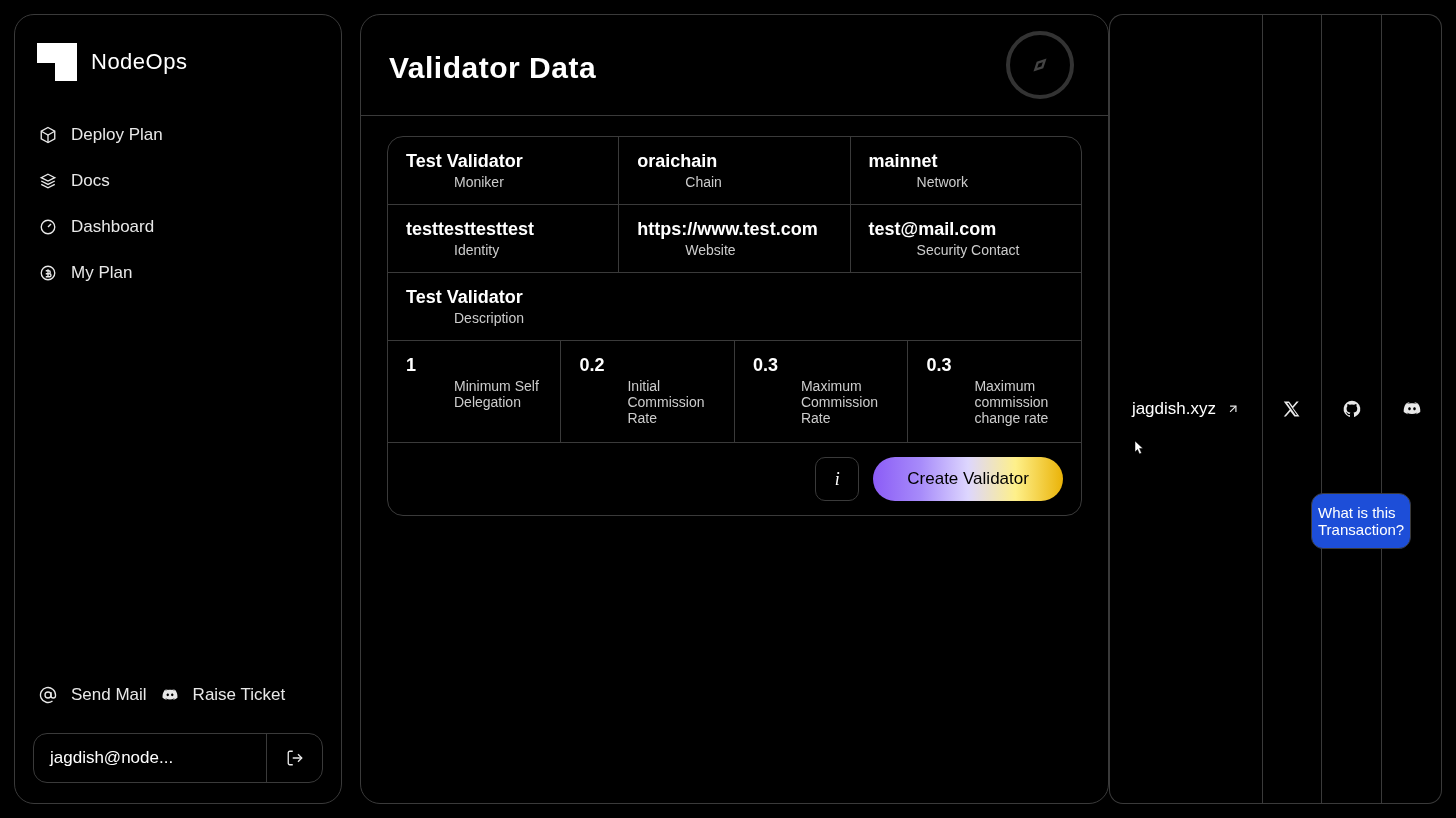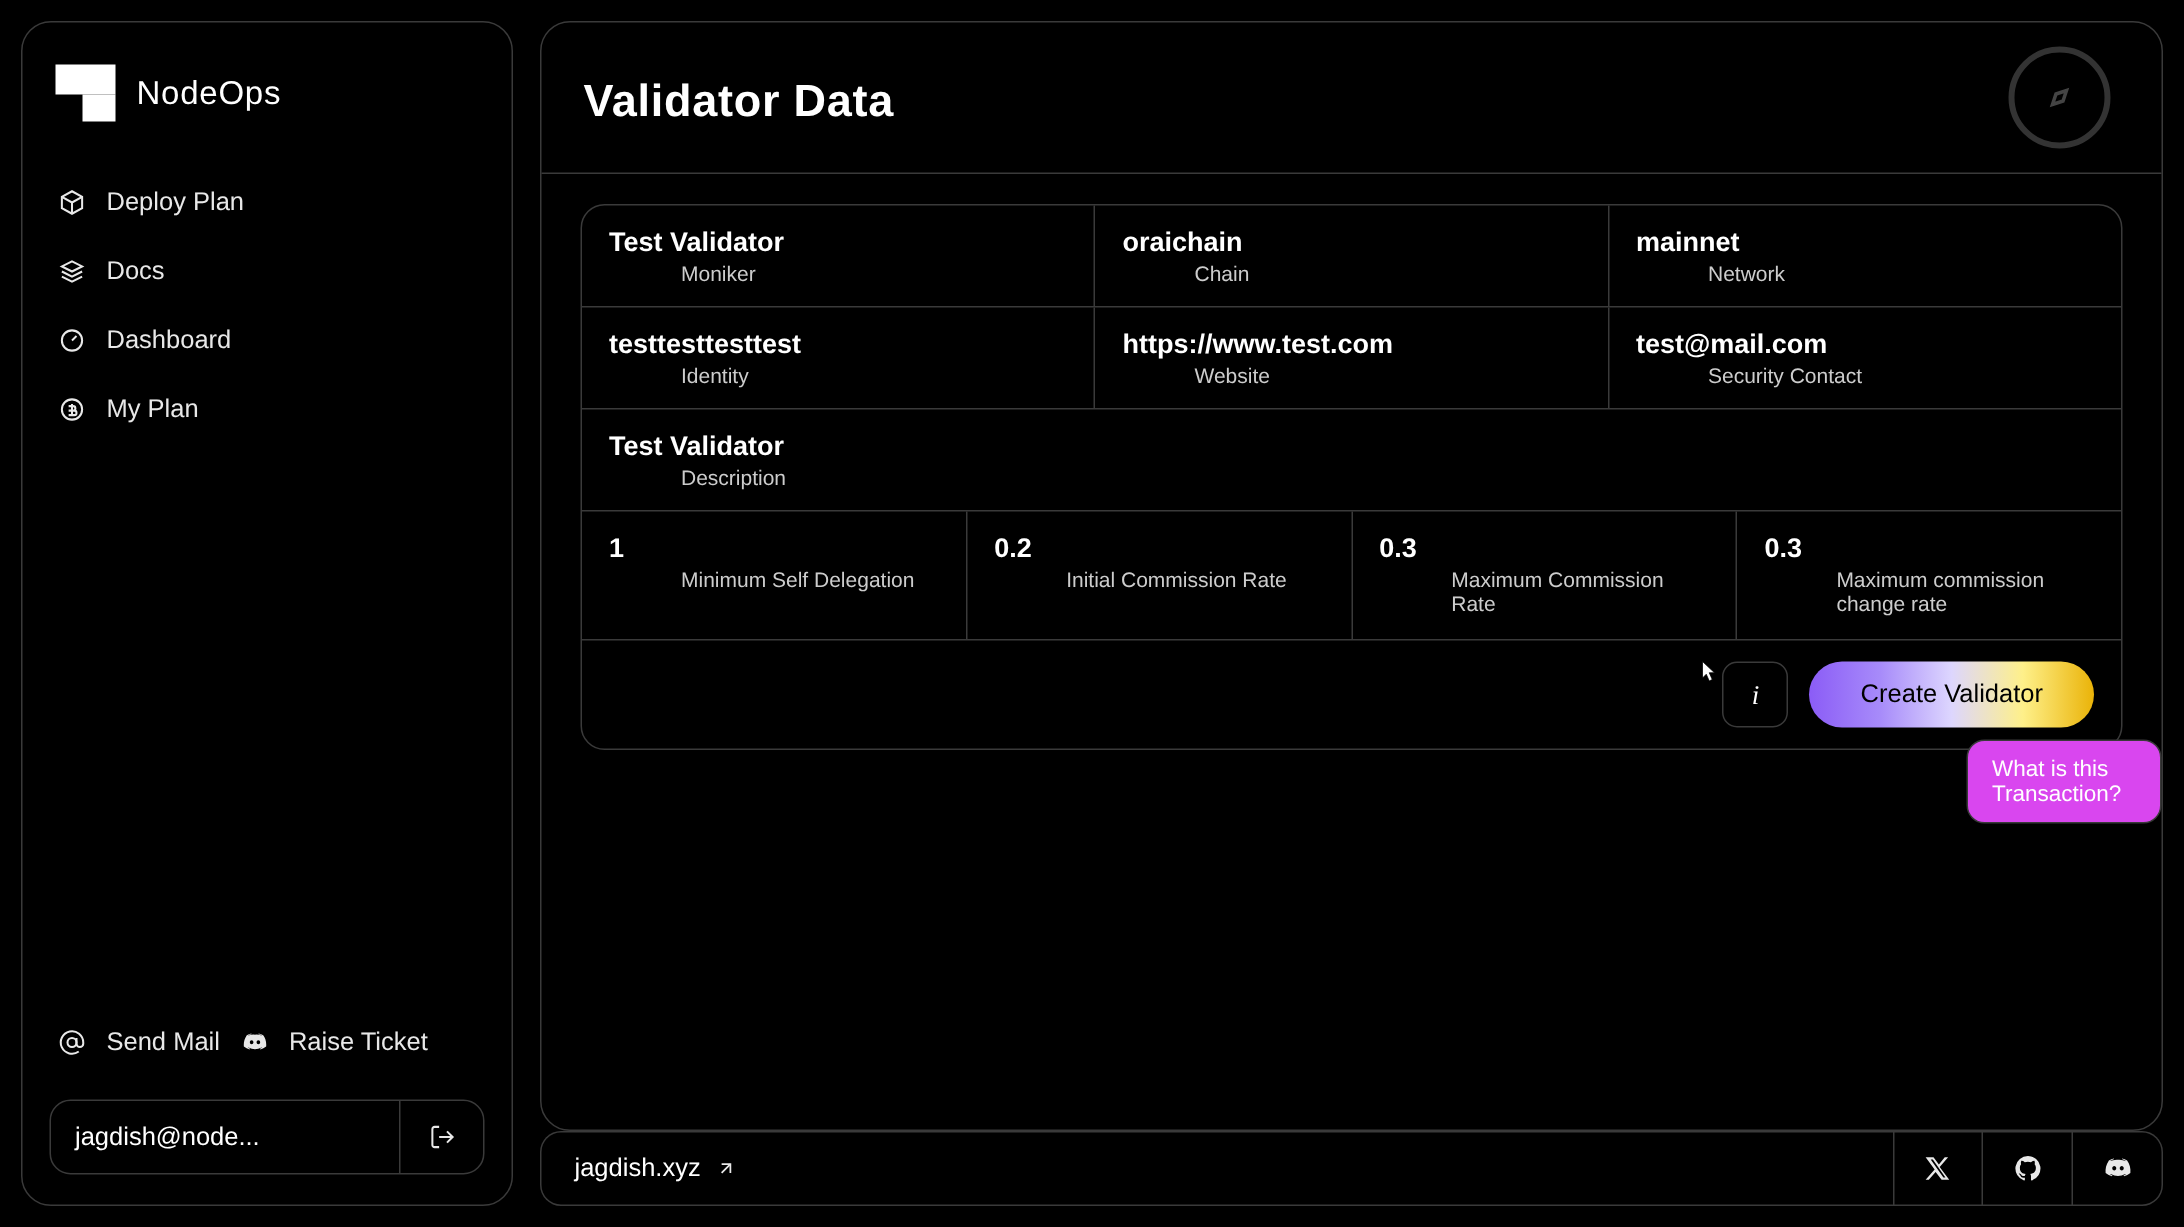--- a/index.html
+++ b/index.html
@@ -126,21 +126,21 @@
   width: 56px;
   display: flex;
   align-items: center;
   justify-content: center;
   cursor: pointer;
 }
 
 .main {
   flex: 1;
   display: flex;
-  flex-direction: column;
+  flex-direction: row;
   border-radius: 12px;
 }
 
 .content-card {
   flex: 1;
   border: 1px solid #3a3a3a;
   border-radius: 20px;
   position: relative;
   padding-bottom: 18px;
 }
@@ -250,23 +250,23 @@
   border-radius: 28px;
   border: none;
   cursor: pointer;
 }
 
 .tooltip {
   position: absolute;
   top: 478px;
   left: 950px;
   border: 1px solid #3a3a3a;
-  background: #d946ef;
+  background: #1d4ed8;
   border-radius: 12px;
-  padding: 10px 16px;
+  padding: 10px 6px;
   font-size: 15px;
 }
 
 .footer-bar {
   display: flex;
   gap: 0;
 }
 
 .url-box {
   flex: 1;

